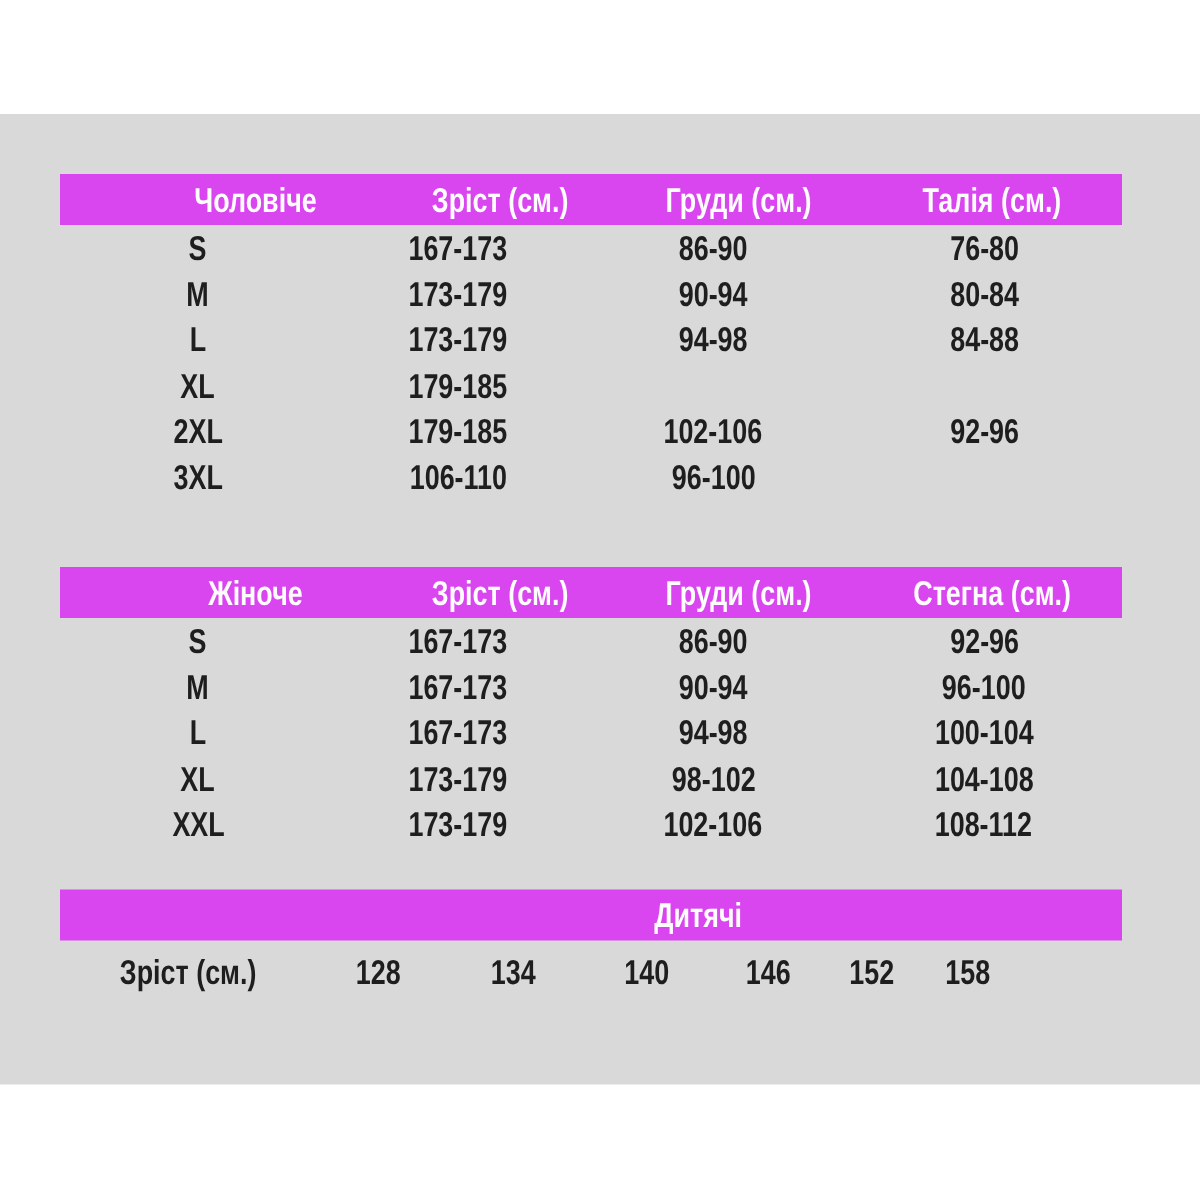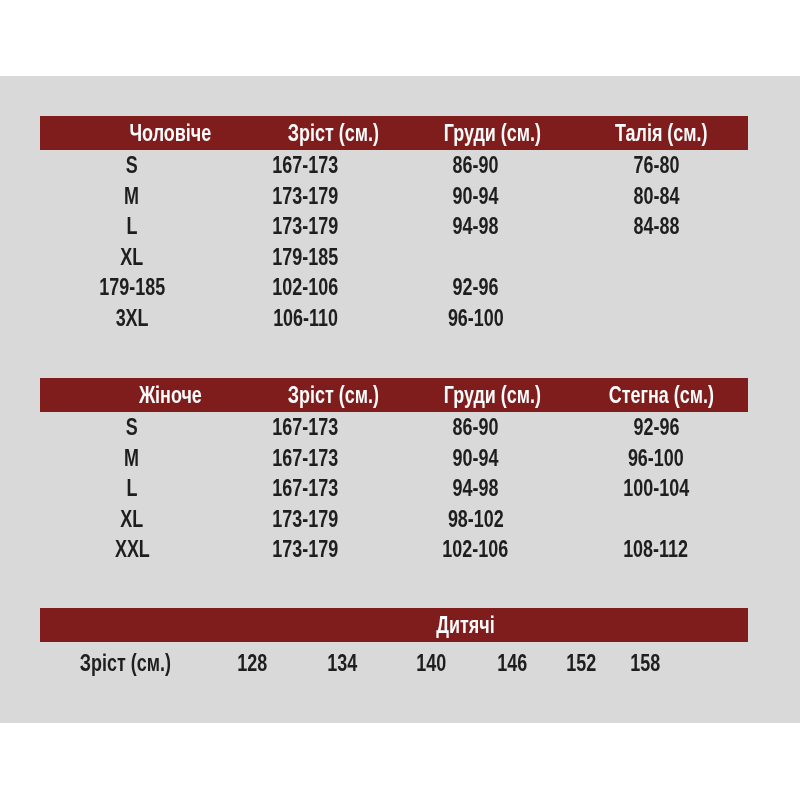--- a/index.html
+++ b/index.html
@@ -23,27 +23,27 @@
     height: 647px;
     background: #d9d9d9;
   }
   .tbl {
     position: absolute;
     left: 40px;
     width: 708px;
   }
   #men-table   { top: 116px; }
   #women-table { top: 378px; }
-  #kids-table  { top: 608px; }
+  #kids-table  { top: 593px; }
 
   .bar {
     display: grid;
     height: 34px;
     align-items: center;
-    background: #7f1d1d;
+    background: #d946ef;
     padding-left: 44px;
   }
   .cols4 { grid-template-columns: 26% 23% 25% 26%; }
   .cols8 { grid-template-columns: 24% 12% 13.5% 11.5% 11.5% 8% 10% 9.5%; }
 
   .bar .cell {
     color: #fcfcfc;
     text-align: center;
     font-weight: 700;
     font-size: 23px;
@@ -108,20 +108,21 @@
       <div class="cell"><span class="c">L</span></div>
       <div class="cell"><span class="c">173-179</span></div>
       <div class="cell"><span class="c">94-98</span></div>
       <div class="cell"><span class="c">84-88</span></div>
     </div>
     <div class="row row-std cols4">
       <div class="cell"><span class="c">XL</span></div>
       <div class="cell"><span class="c">179-185</span></div>
     </div>
     <div class="row row-std cols4">
+      <div class="cell"><span class="c">2XL</span></div>
       <div class="cell"><span class="c">179-185</span></div>
       <div class="cell"><span class="c">102-106</span></div>
       <div class="cell"><span class="c">92-96</span></div>
     </div>
     <div class="row row-std cols4">
       <div class="cell"><span class="c">3XL</span></div>
       <div class="cell"><span class="c">106-110</span></div>
       <div class="cell"><span class="c">96-100</span></div>
     </div>
   </section>
@@ -148,20 +149,21 @@
     <div class="row row-std cols4">
       <div class="cell"><span class="c">L</span></div>
       <div class="cell"><span class="c">167-173</span></div>
       <div class="cell"><span class="c">94-98</span></div>
       <div class="cell"><span class="c">100-104</span></div>
     </div>
     <div class="row row-std cols4">
       <div class="cell"><span class="c">XL</span></div>
       <div class="cell"><span class="c">173-179</span></div>
       <div class="cell"><span class="c">98-102</span></div>
+      <div class="cell"><span class="c">104-108</span></div>
     </div>
     <div class="row row-std cols4">
       <div class="cell"><span class="c">XXL</span></div>
       <div class="cell"><span class="c">173-179</span></div>
       <div class="cell"><span class="c">102-106</span></div>
       <div class="cell"><span class="c">108-112</span></div>
     </div>
   </section>
 
   <section class="tbl" id="kids-table">

